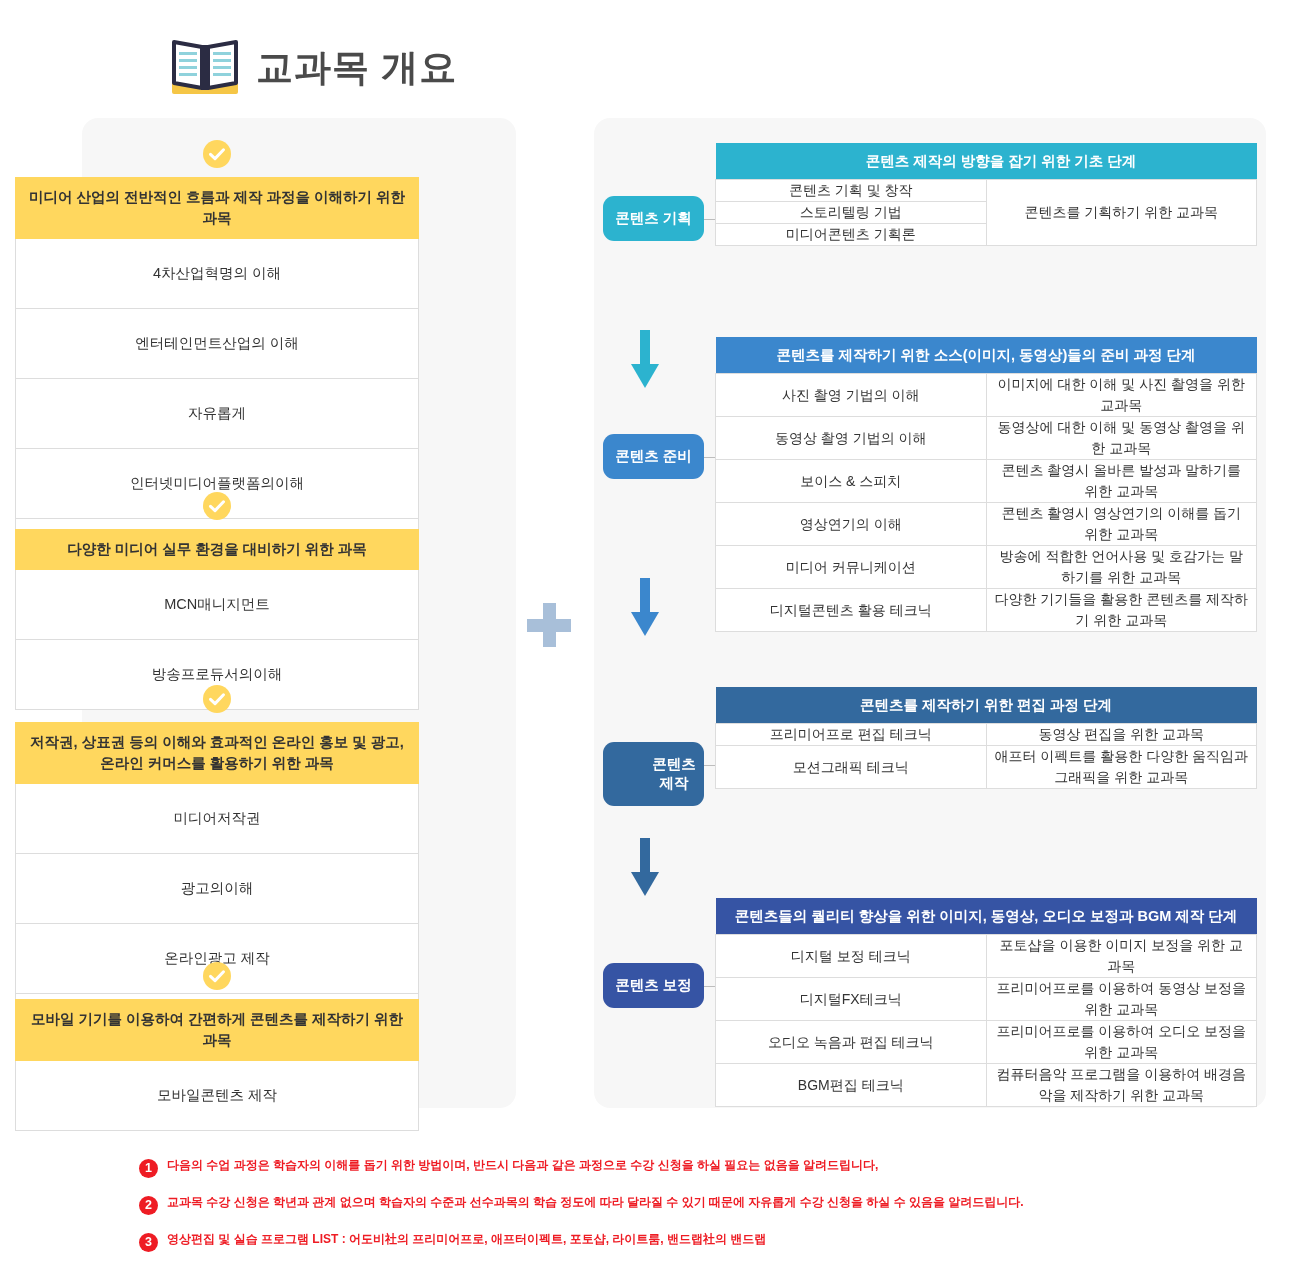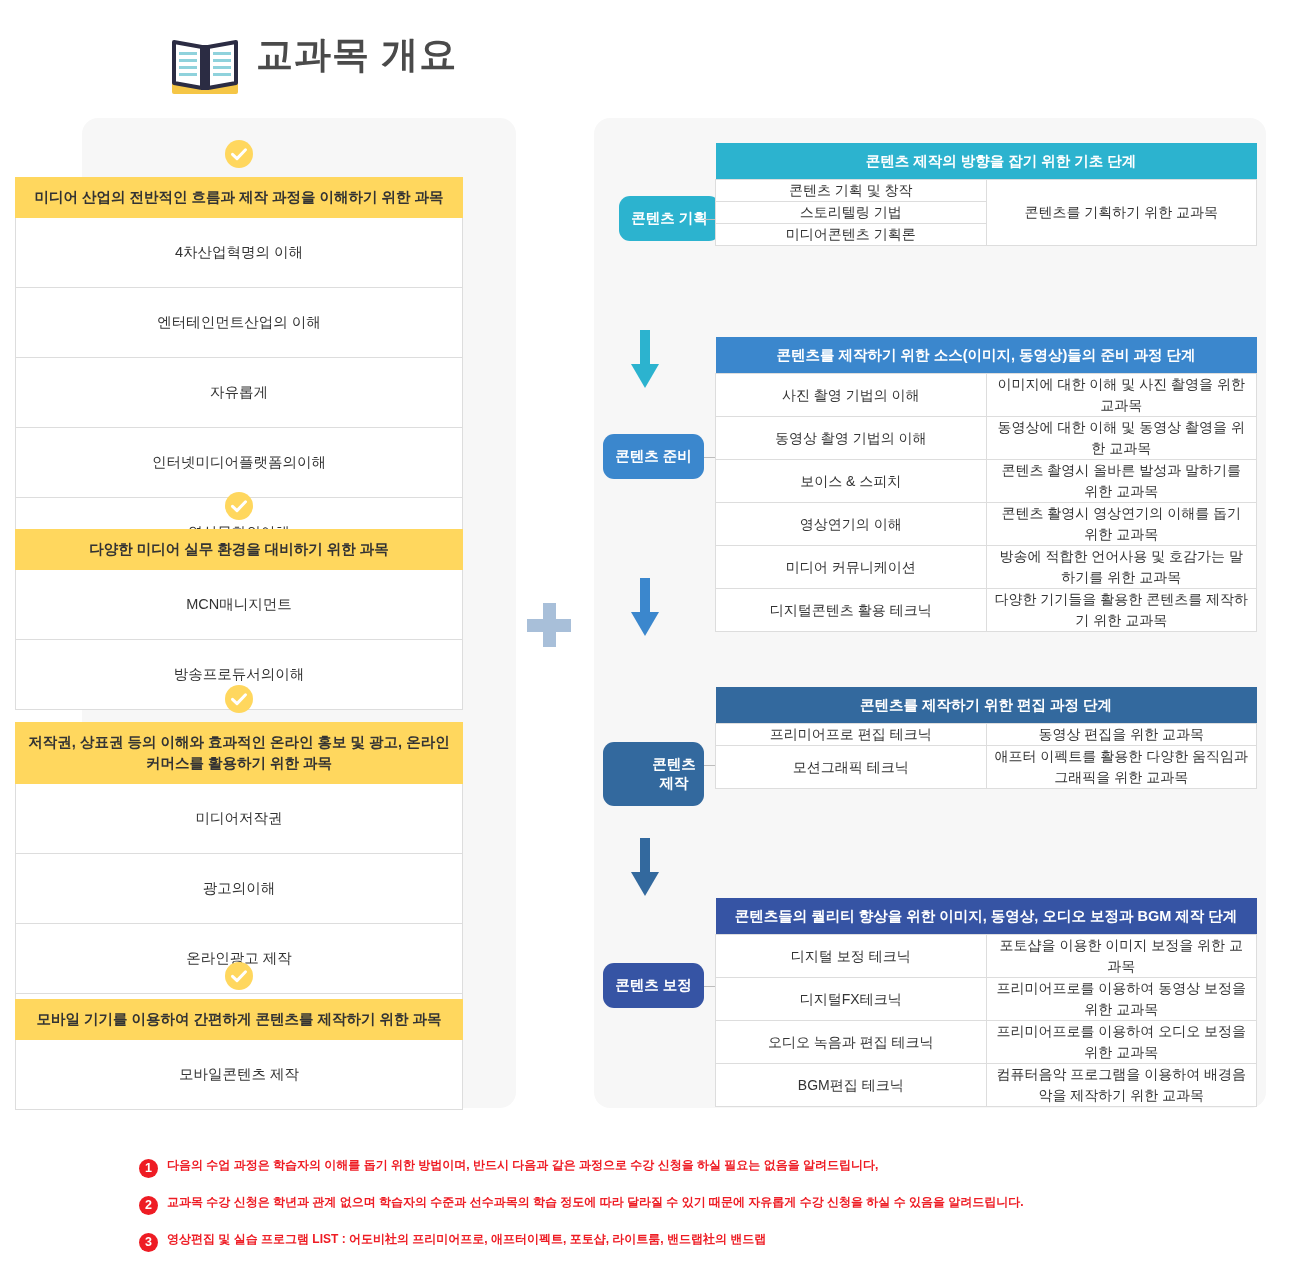--- a/index.html
+++ b/index.html
@@ -15,20 +15,21 @@
     overflow: hidden;
     color: #333333;
   }
 
   
   .title-row {
     position: absolute;
     left: 168px;
     top: 36px;
     display: flex;
+    align-items: center;
     gap: 14px;
   }
   .book-icon { width: 74px; height: 62px; display: block; }
   .title-text {
     font-size: 37px;
     font-weight: bold;
     color: #4a4a4a;
     letter-spacing: 1px;
     line-height: 1;
   }
@@ -54,21 +55,21 @@
   .plus-sep .bar-h {
     position: absolute; left: 0; top: 16px; width: 44px; height: 13px;
     background: #a8bfd9;
   }
   .plus-sep .bar-v {
     position: absolute; left: 16px; top: 0; width: 13px; height: 44px;
     background: #a8bfd9;
   }
 
   
-  .lgroup { position: absolute; left: 15px; width: 448px; }
+  .lgroup { position: absolute; left: 15px; width: 404px; }
   .check-wrap { display: flex; justify-content: center; margin-bottom: 9px; }
   .check-icon { width: 28px; height: 28px; display: block; }
   .lgroup-header {
     background: #ffd75e;
     color: #333333;
     font-size: 14.5px;
     font-weight: bold;
     text-align: center;
     padding: 10px 12px;
     line-height: 1.45;
@@ -250,21 +251,21 @@
           <path d="M7.5 14.3 L12 18.6 L20.5 9.8" fill="none" stroke="#ffffff" stroke-width="3" stroke-linecap="round" stroke-linejoin="round"></path>
         </svg>
       </div>
       <div class="lgroup-header">모바일 기기를 이용하여 간편하게 콘텐츠를 제작하기 위한 과목</div>
       <div class="lgroup-item">모바일콘텐츠 제작</div>
     </div>
   </div>
 
 <div id="right-host">
     <div class="stage" style="top: 0px; left: 594px; position: absolute;">
-      <div class="stage-badge" style="top: 196px; background: rgb(44, 179, 207); margin-left: 16px;">콘텐츠 기획</div>
+      <div class="stage-badge" style="top: 196px; background: rgb(44, 179, 207);">콘텐츠 기획</div>
       <div class="stage-connector" style="top: 219px;"></div>
       <table class="stage-table" style="top: 143px;">
         <thead>
           <tr>
             <th colspan="2" style="background: rgb(44, 179, 207); padding-left: 36px;">콘텐츠 제작의 방향을 잡기 위한 기초 단계</th>
           </tr>
         </thead>
         <tbody>
           <tr>
             <td class="subject">콘텐츠 기획 및 창작</td>

